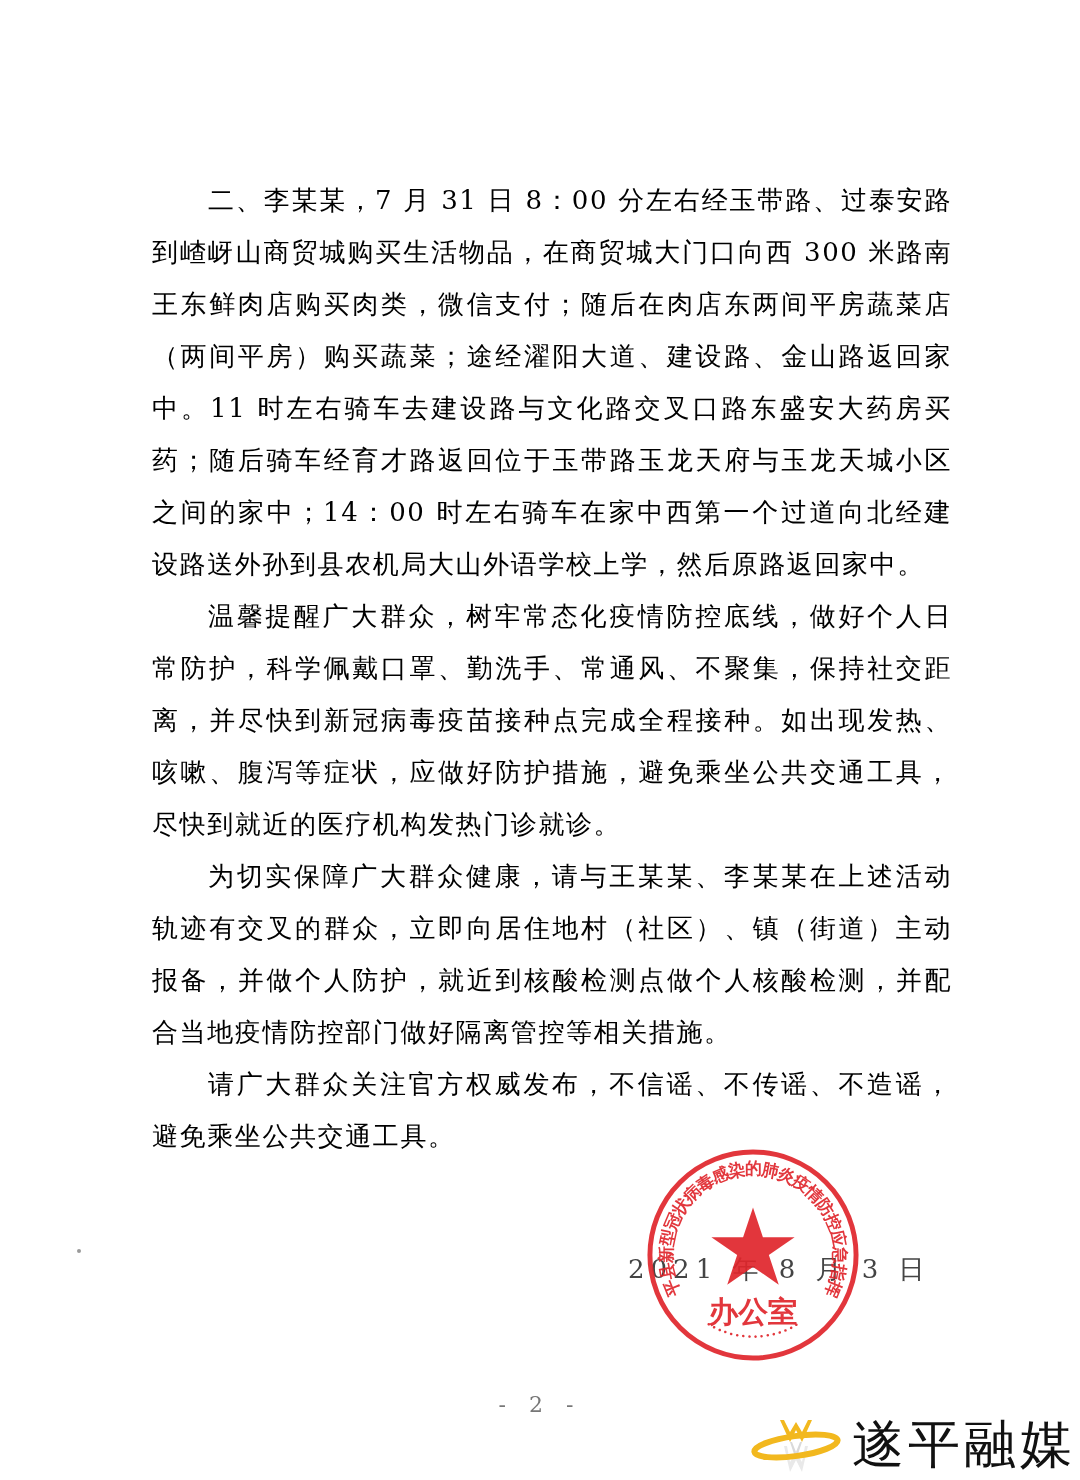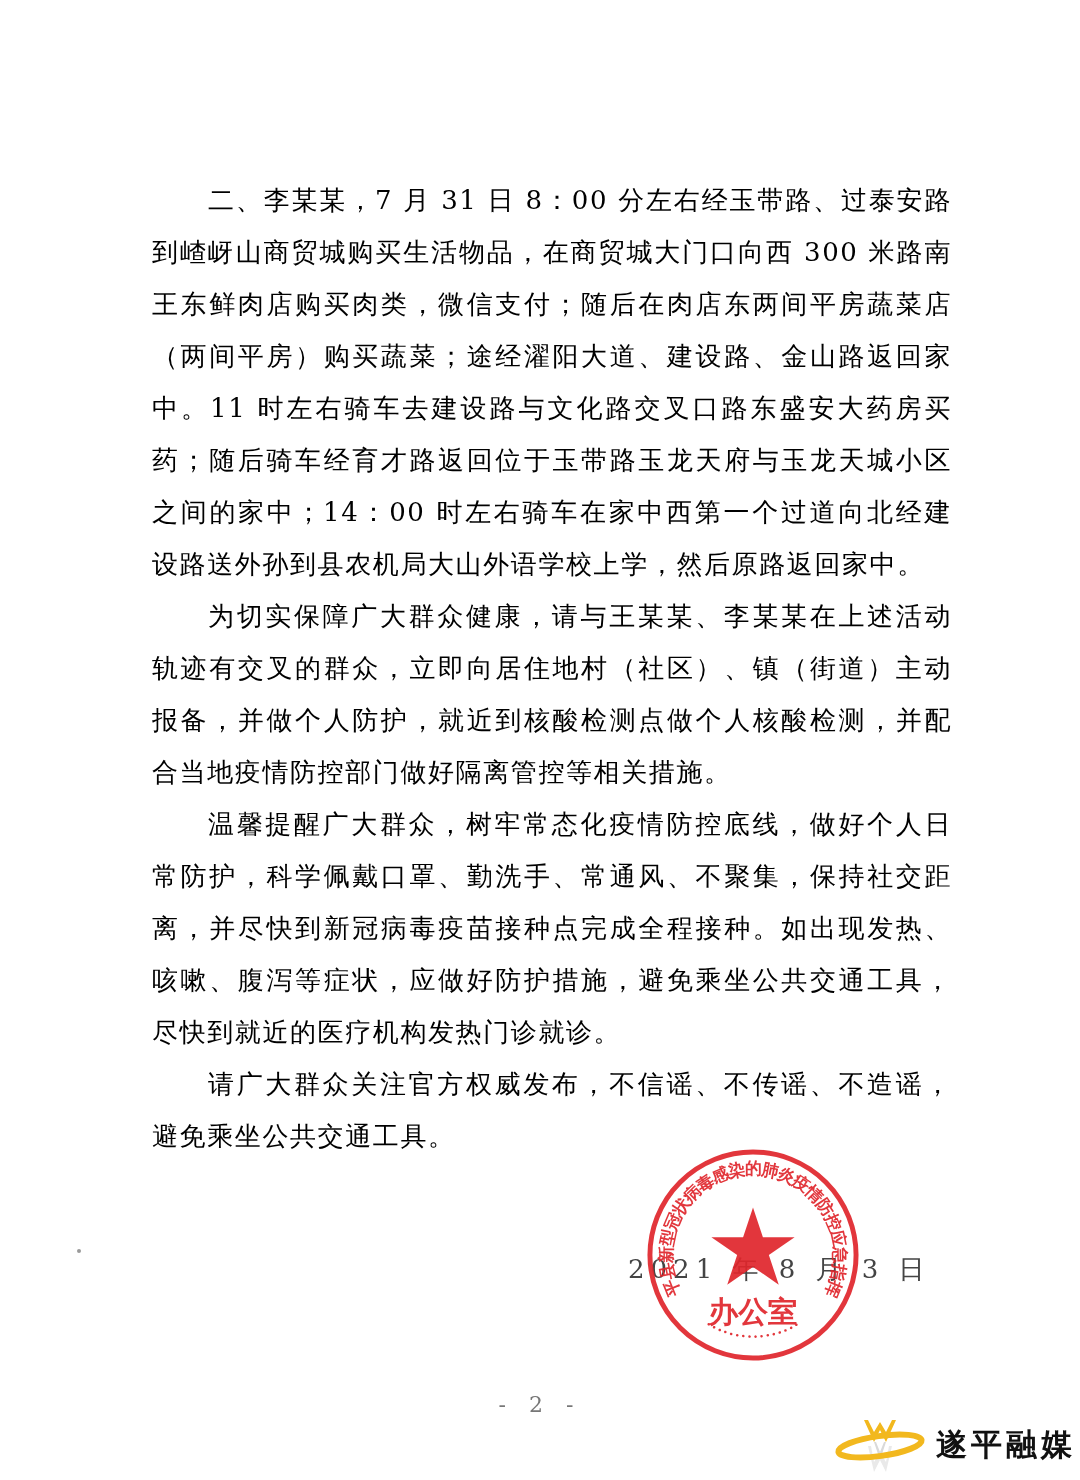--- a/index.html
+++ b/index.html
@@ -87,35 +87,35 @@
       bottom: 2px;
       height: 66px;
       display: flex;
       align-items: center;
       gap: 10px;
     }
     .watermark-logo { width: 92px; height: 58px; }
     .watermark-logo svg { width: 100%; height: 100%; display: block; }
     .watermark-text {
       font-family: "DejaVu Serif", serif;
-      font-size: 31px;
-      font-weight: bold;
+      font-size: 52px;
+      font-weight: normal;
       letter-spacing: 4px;
       color: #111;
     }
   </style>
 </head>
 <body>
 
 <div class="page">
 
   <div class="body-text">
     <p class="para first">二、李某某，7 月 31 日 8：00 分左右经玉带路、过泰安路到嵖岈山商贸城购买生活物品，在商贸城大门口向西 300 米路南王东鲜肉店购买肉类，微信支付；随后在肉店东两间平房蔬菜店（两间平房）购买蔬菜；途经濯阳大道、建设路、金山路返回家中。11 时左右骑车去建设路与文化路交叉口路东盛安大药房买药；随后骑车经育才路返回位于玉带路玉龙天府与玉龙天城小区之间的家中；14：00 时左右骑车在家中西第一个过道向北经建设路送外孙到县农机局大山外语学校上学，然后原路返回家中。</p>
+    <p class="para">温馨提醒广大群众，树牢常态化疫情防控底线，做好个人日常防护，科学佩戴口罩、勤洗手、常通风、不聚集，保持社交距离，并尽快到新冠病毒疫苗接种点完成全程接种。如出现发热、咳嗽、腹泻等症状，应做好防护措施，避免乘坐公共交通工具，尽快到就近的医疗机构发热门诊就诊。</p>
     <p class="para">为切实保障广大群众健康，请与王某某、李某某在上述活动轨迹有交叉的群众，立即向居住地村（社区）、镇（街道）主动报备，并做个人防护，就近到核酸检测点做个人核酸检测，并配合当地疫情防控部门做好隔离管控等相关措施。</p>
-    <p class="para">温馨提醒广大群众，树牢常态化疫情防控底线，做好个人日常防护，科学佩戴口罩、勤洗手、常通风、不聚集，保持社交距离，并尽快到新冠病毒疫苗接种点完成全程接种。如出现发热、咳嗽、腹泻等症状，应做好防护措施，避免乘坐公共交通工具，尽快到就近的医疗机构发热门诊就诊。</p>
     <p class="para">请广大群众关注官方权威发布，不信谣、不传谣、不造谣，避免乘坐公共交通工具。</p>
   </div>
 
   <div class="stray-dot"></div>
 
   <div class="signature">2021 年 8 月 3 日</div>
 
   <div class="stamp">
     <svg viewBox="0 0 220 220">
       <defs>

